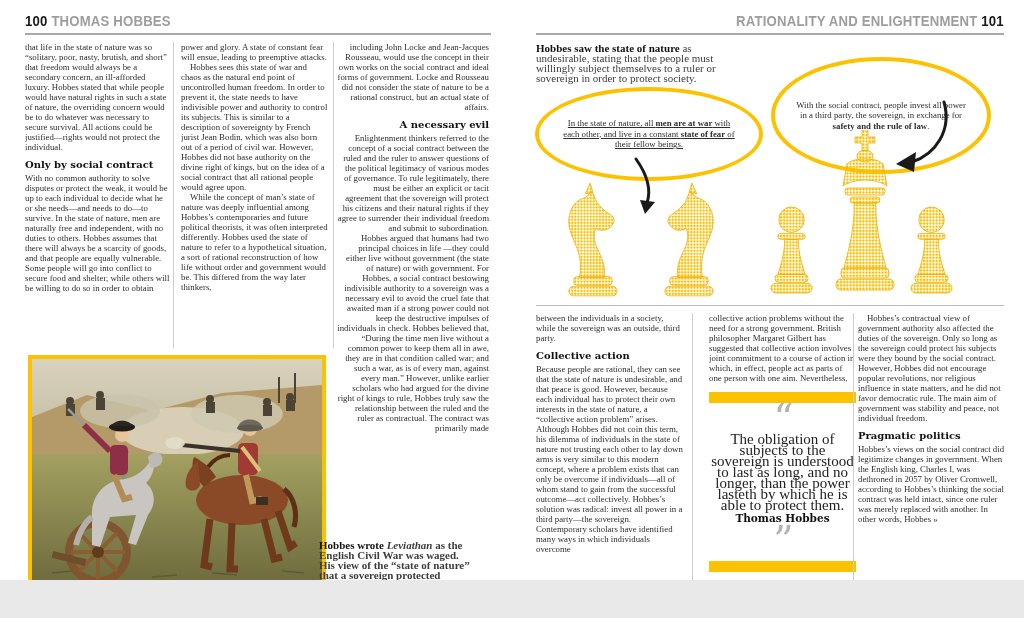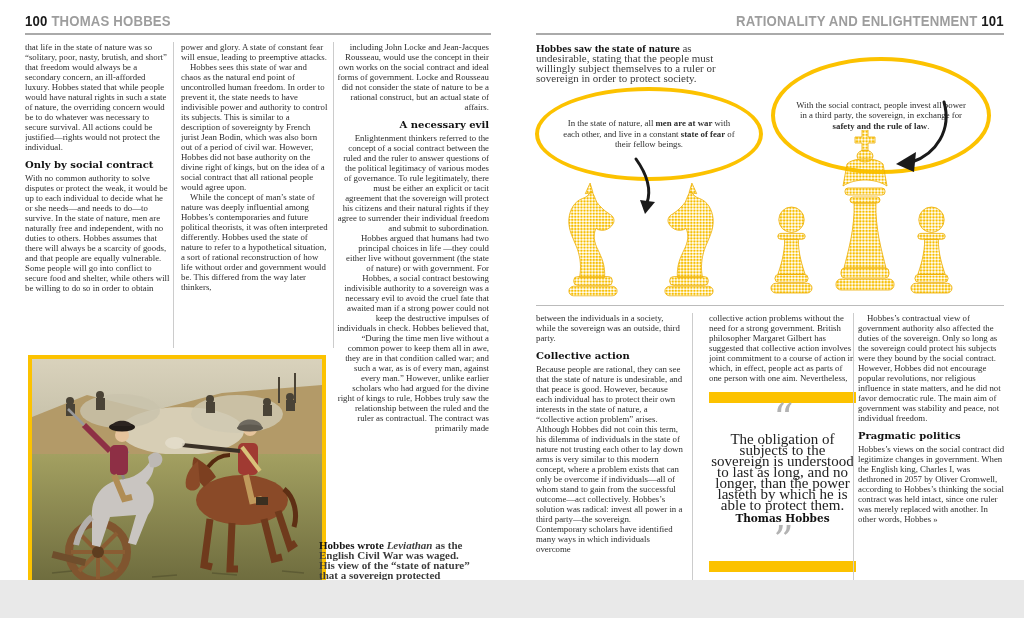--- a/index.html
+++ b/index.html
@@ -46,21 +46,21 @@
   .painting { position:absolute; left:28px; top:355px; width:298px; height:231px;
               border:4px solid #FCC200; background:#b9b29a; }
   .painting svg { display:block; width:100%; height:100%; }
 
   
   .bubble { position:absolute; border:4px solid #FCC200; border-radius:50%;
             display:flex; align-items:center; justify-content:center;
             text-align:center; font-size:8.8px; line-height:10.5px; color:#2e2e2e;
             background:#fff; }
   .bubble .inner { padding:0 20px; }
-  .bubble-left  { left:535px; top:87px;  width:228px; height:94px; }
+  .bubble-left  { left:535px; top:87px;  width:228px; height:94px;text-decoration:underline; }
   .bubble-right { left:771px; top:57px;  width:220px; height:117px; }
 
   .arrow-svg { position:absolute; }
 
   
   .piece { position:absolute; }
   .piece svg { display:block; width:100%; height:100%; }
   .mirror svg { transform:scaleX(-1); }
 
   .ill-rule { position:absolute; left:536px; top:305px; width:468px; height:1px; background:#bbbbbb; }

